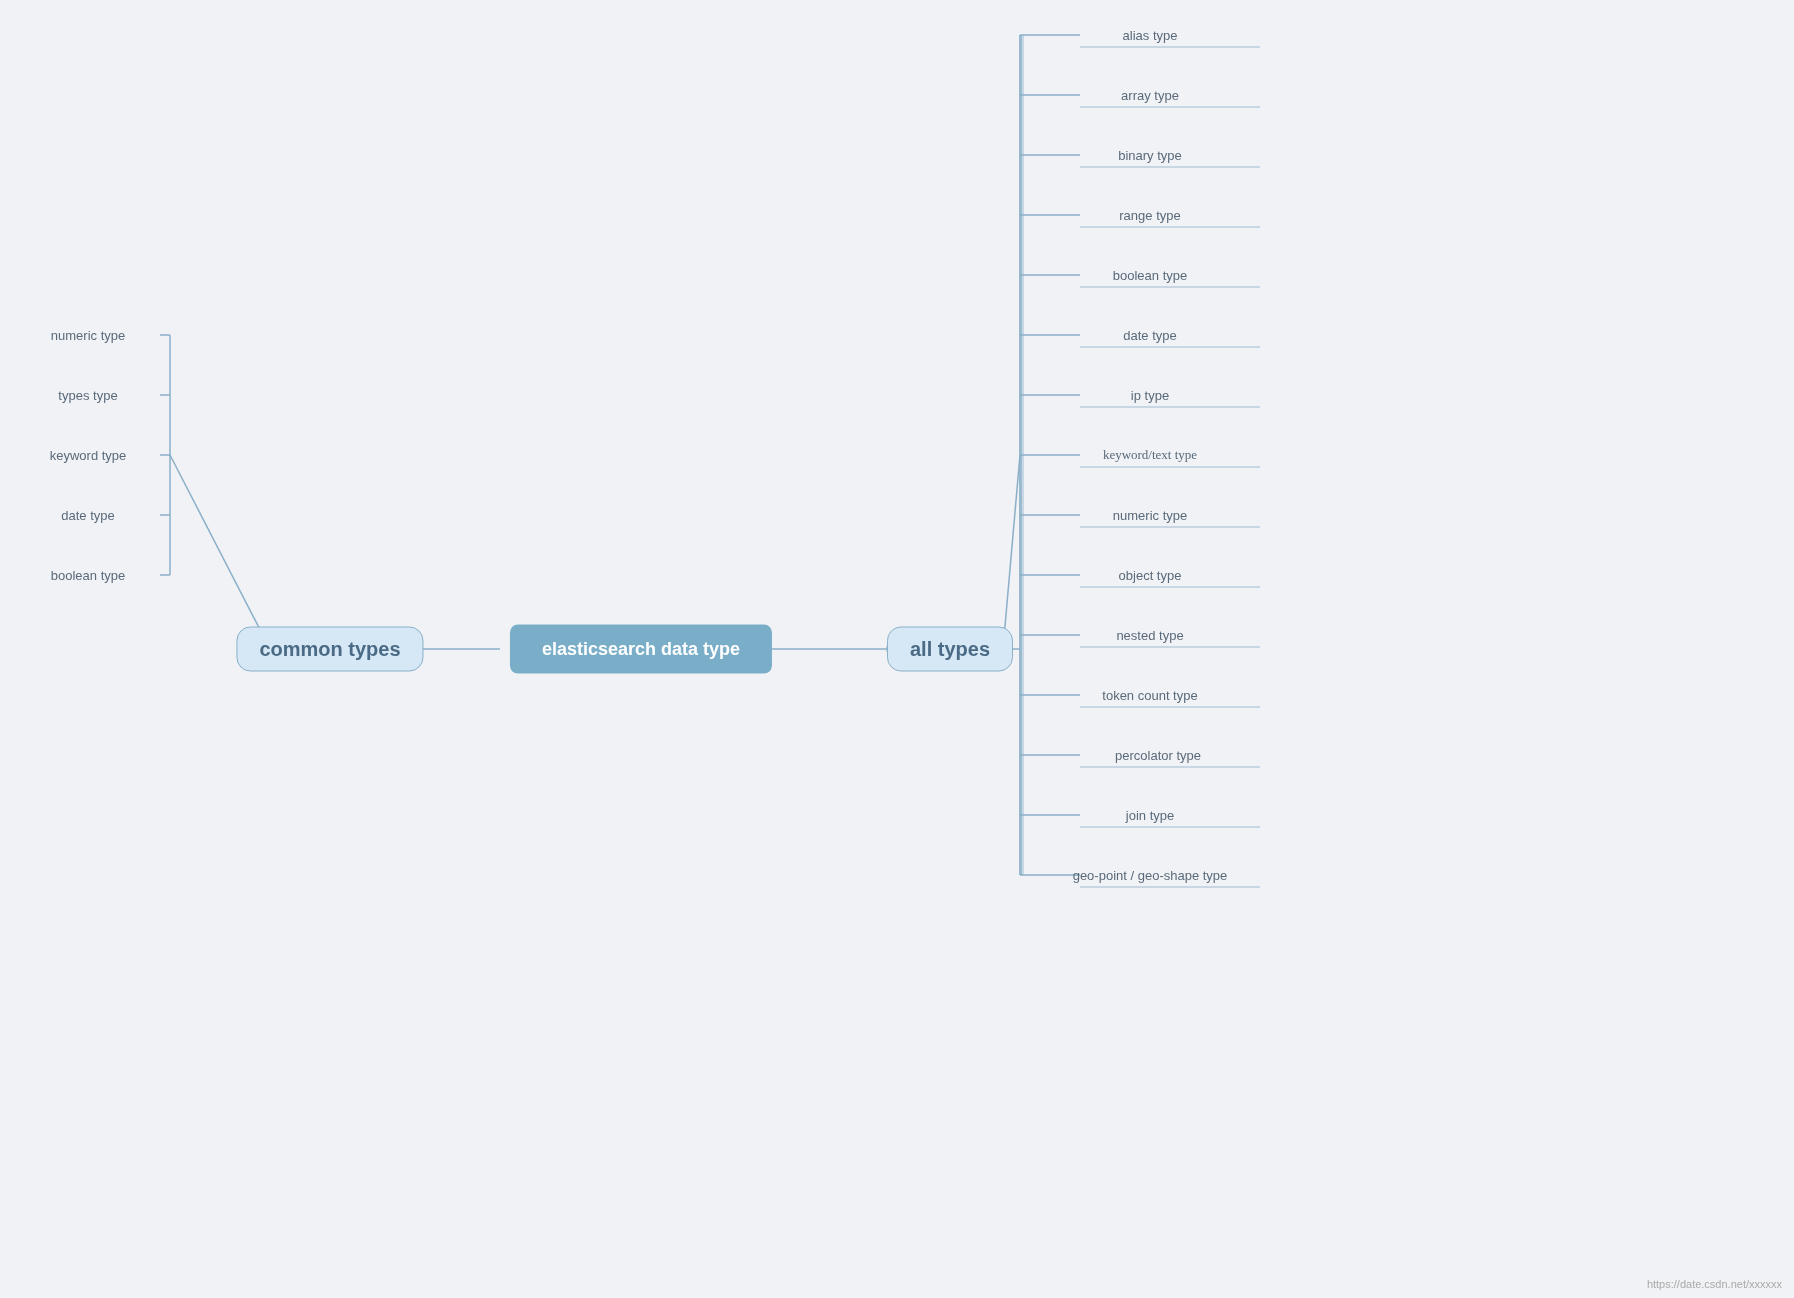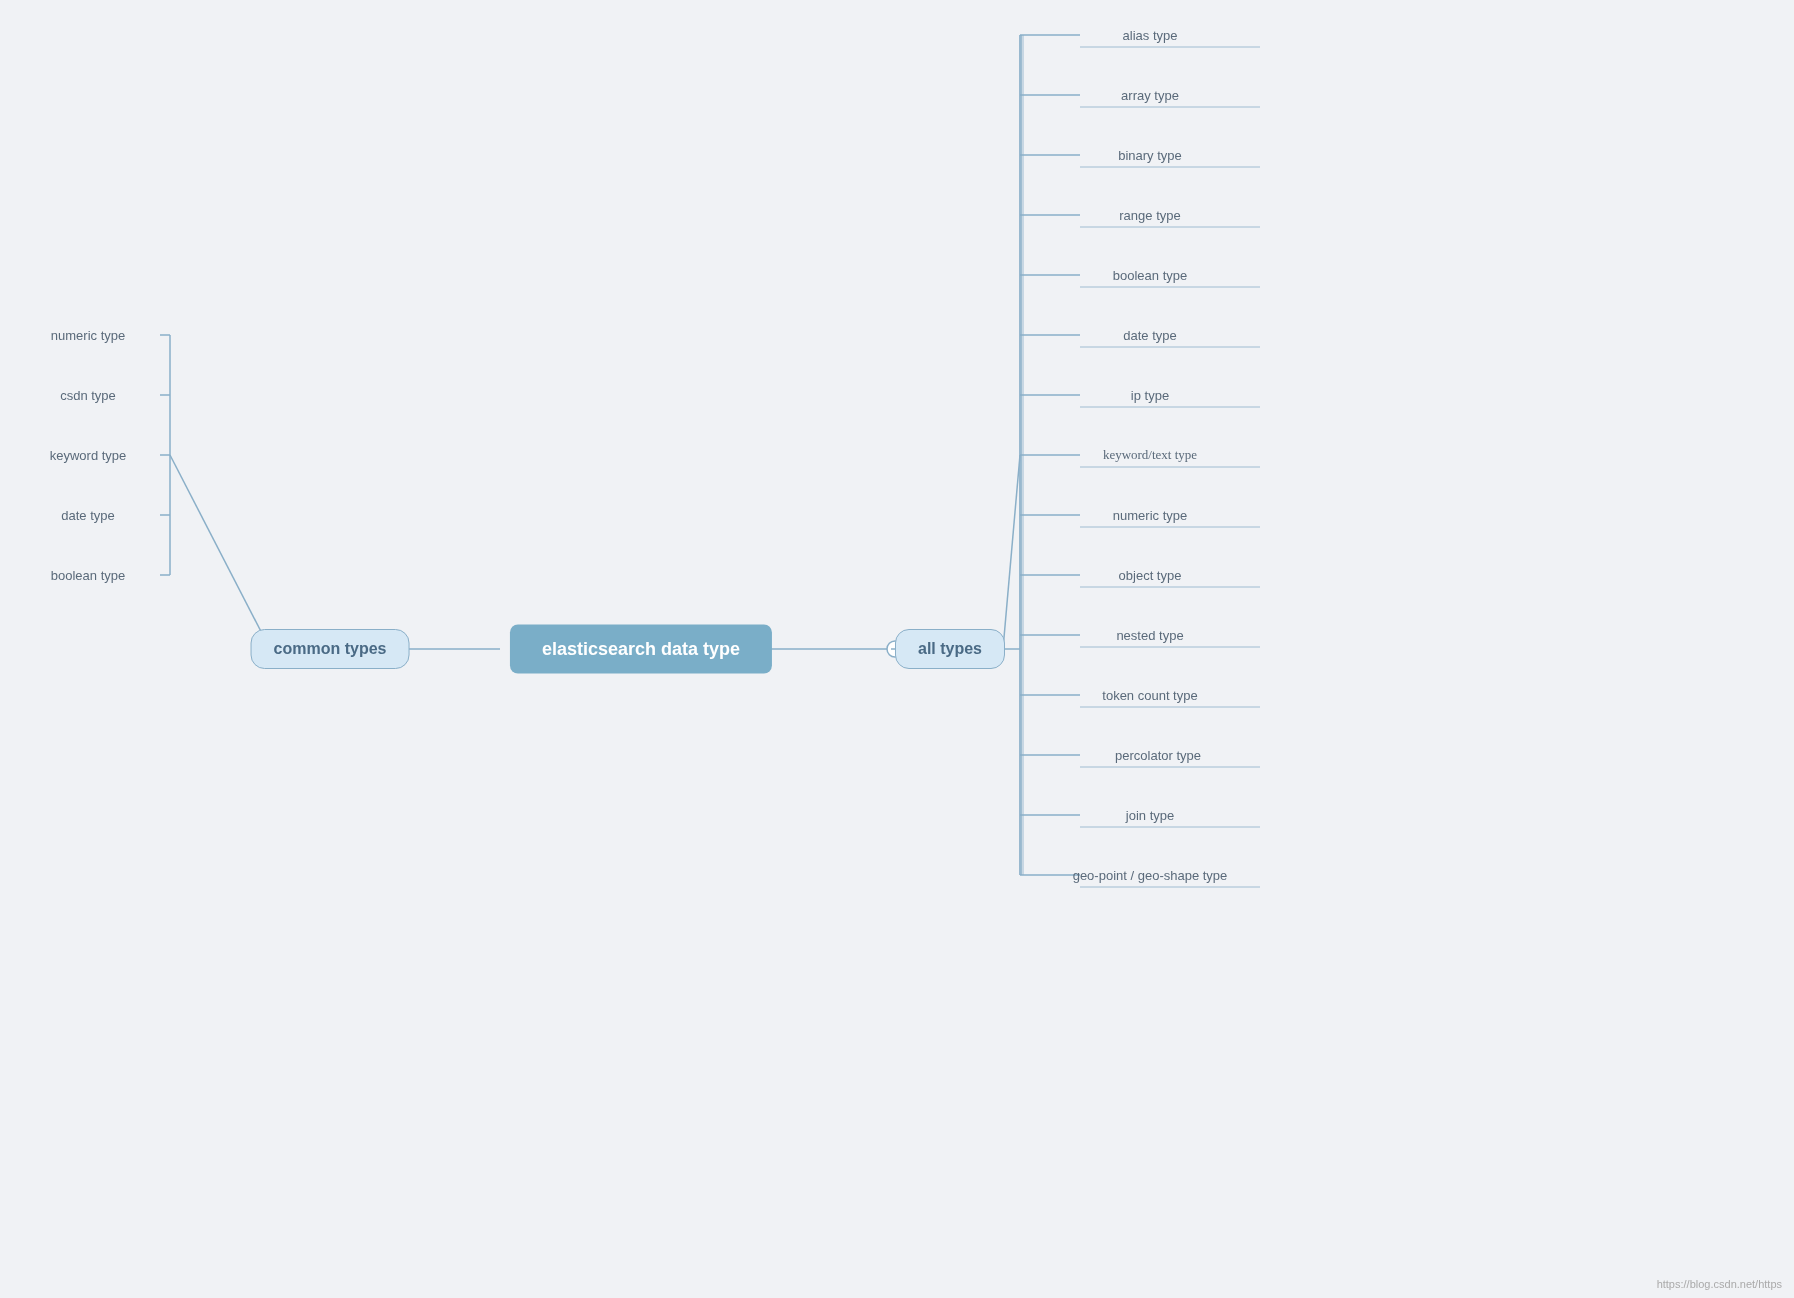--- a/index.html
+++ b/index.html
@@ -24,21 +24,21 @@
       white-space: nowrap;
       font-size: 14px;
       color: #5a6a7a;
     }
     .node-box {
       border: 1.5px solid #8aafc8;
       border-radius: 14px;
       padding: 10px 22px;
       background: #d6e8f5;
       color: #4a6a85;
-      font-size: 16px;
+      font-size: 20px;
       font-weight: 600;
     }
     .node-box.center {
       background: #7aaec8;
       color: #fff;
       font-size: 18px;
       border-radius: 8px;
       padding: 14px 32px;
       border: none;
     }
@@ -116,34 +116,34 @@
 
 <div class="node" id="common-types-node" style="left:330px; top:649px;">
   <div class="node-box">common types</div>
 </div>
 
 <div class="node" id="all-types-node" style="left:950px; top:649px;">
   <div class="node-box">all types</div>
 </div>
 
 <div class="node node-leaf" style="left:88px; top:335px;">numeric type</div>
-<div class="node node-leaf" style="left:88px; top:395px;">csdn type</div>
+<div class="node node-leaf" style="left:88px; top:395px;">types type</div>
 <div class="node node-leaf" style="left:88px; top:455px;">keyword type</div>
 <div class="node node-leaf" style="left:88px; top:515px;">date type</div>
 <div class="node node-leaf" style="left:88px; top:575px;">boolean type</div>
 
 <div class="node node-leaf" style="left:1150px; top:35px;text-align:center;">alias type</div>
 <div class="node node-leaf" style="left:1150px; top:95px;">array type</div>
 <div class="node node-leaf" style="left:1150px; top:155px;">binary type</div>
 <div class="node node-leaf" style="left:1150px; top:215px;">range type</div>
 <div class="node node-leaf" style="left:1150px; top:275px;">boolean type</div>
 <div class="node node-leaf" style="left:1150px; top:335px;">date type</div>
 <div class="node node-leaf" style="left:1150px; top:395px;">ip type</div>
 <div class="node node-leaf" style="left:1150px; top:455px;font-family:Liberation Serif, serif;">keyword/text type</div>
 <div class="node node-leaf" style="left:1150px; top:515px;">numeric type</div>
 <div class="node node-leaf" style="left:1150px; top:575px;">object type</div>
 <div class="node node-leaf" style="left:1150px; top:635px;">nested type</div>
 <div class="node node-leaf" style="left:1150px; top:695px;">token count type</div>
 <div class="node node-leaf" style="left:1150px; top:755px;margin-left:8px;">percolator type</div>
 <div class="node node-leaf" style="left:1150px; top:815px;">join type</div>
 <div class="node node-leaf" style="left:1150px; top:875px;">geo-point / geo-shape type</div>
 
-<div class="watermark">https://blog.csdn.net/https</div>
+<div class="watermark">https://date.csdn.net/xxxxxx</div>
 
 </body></html>

